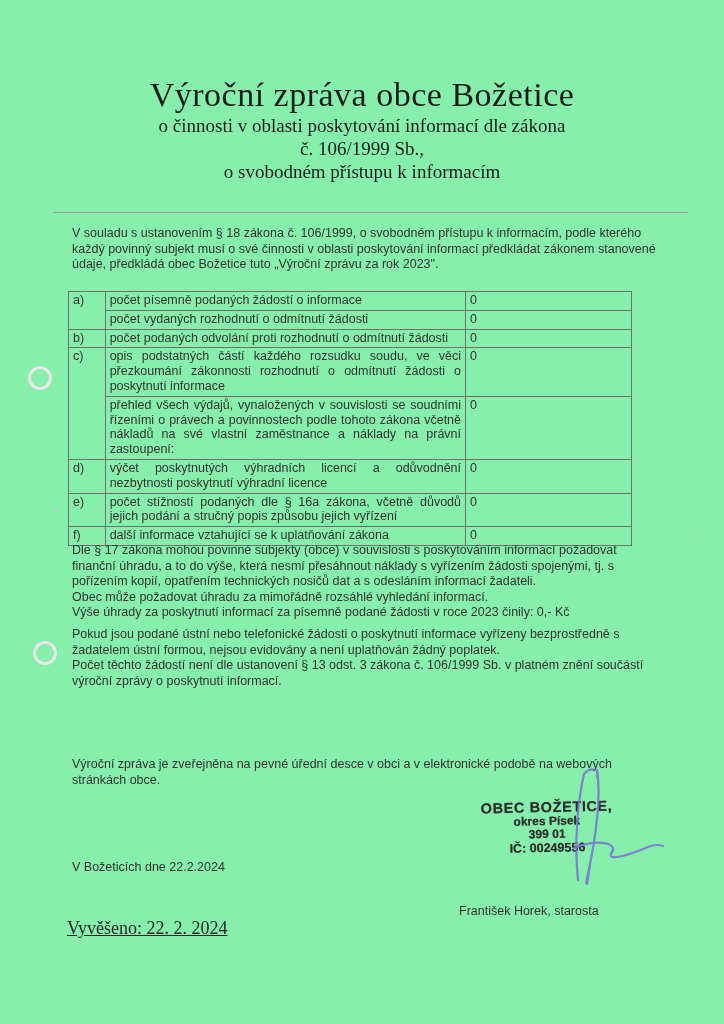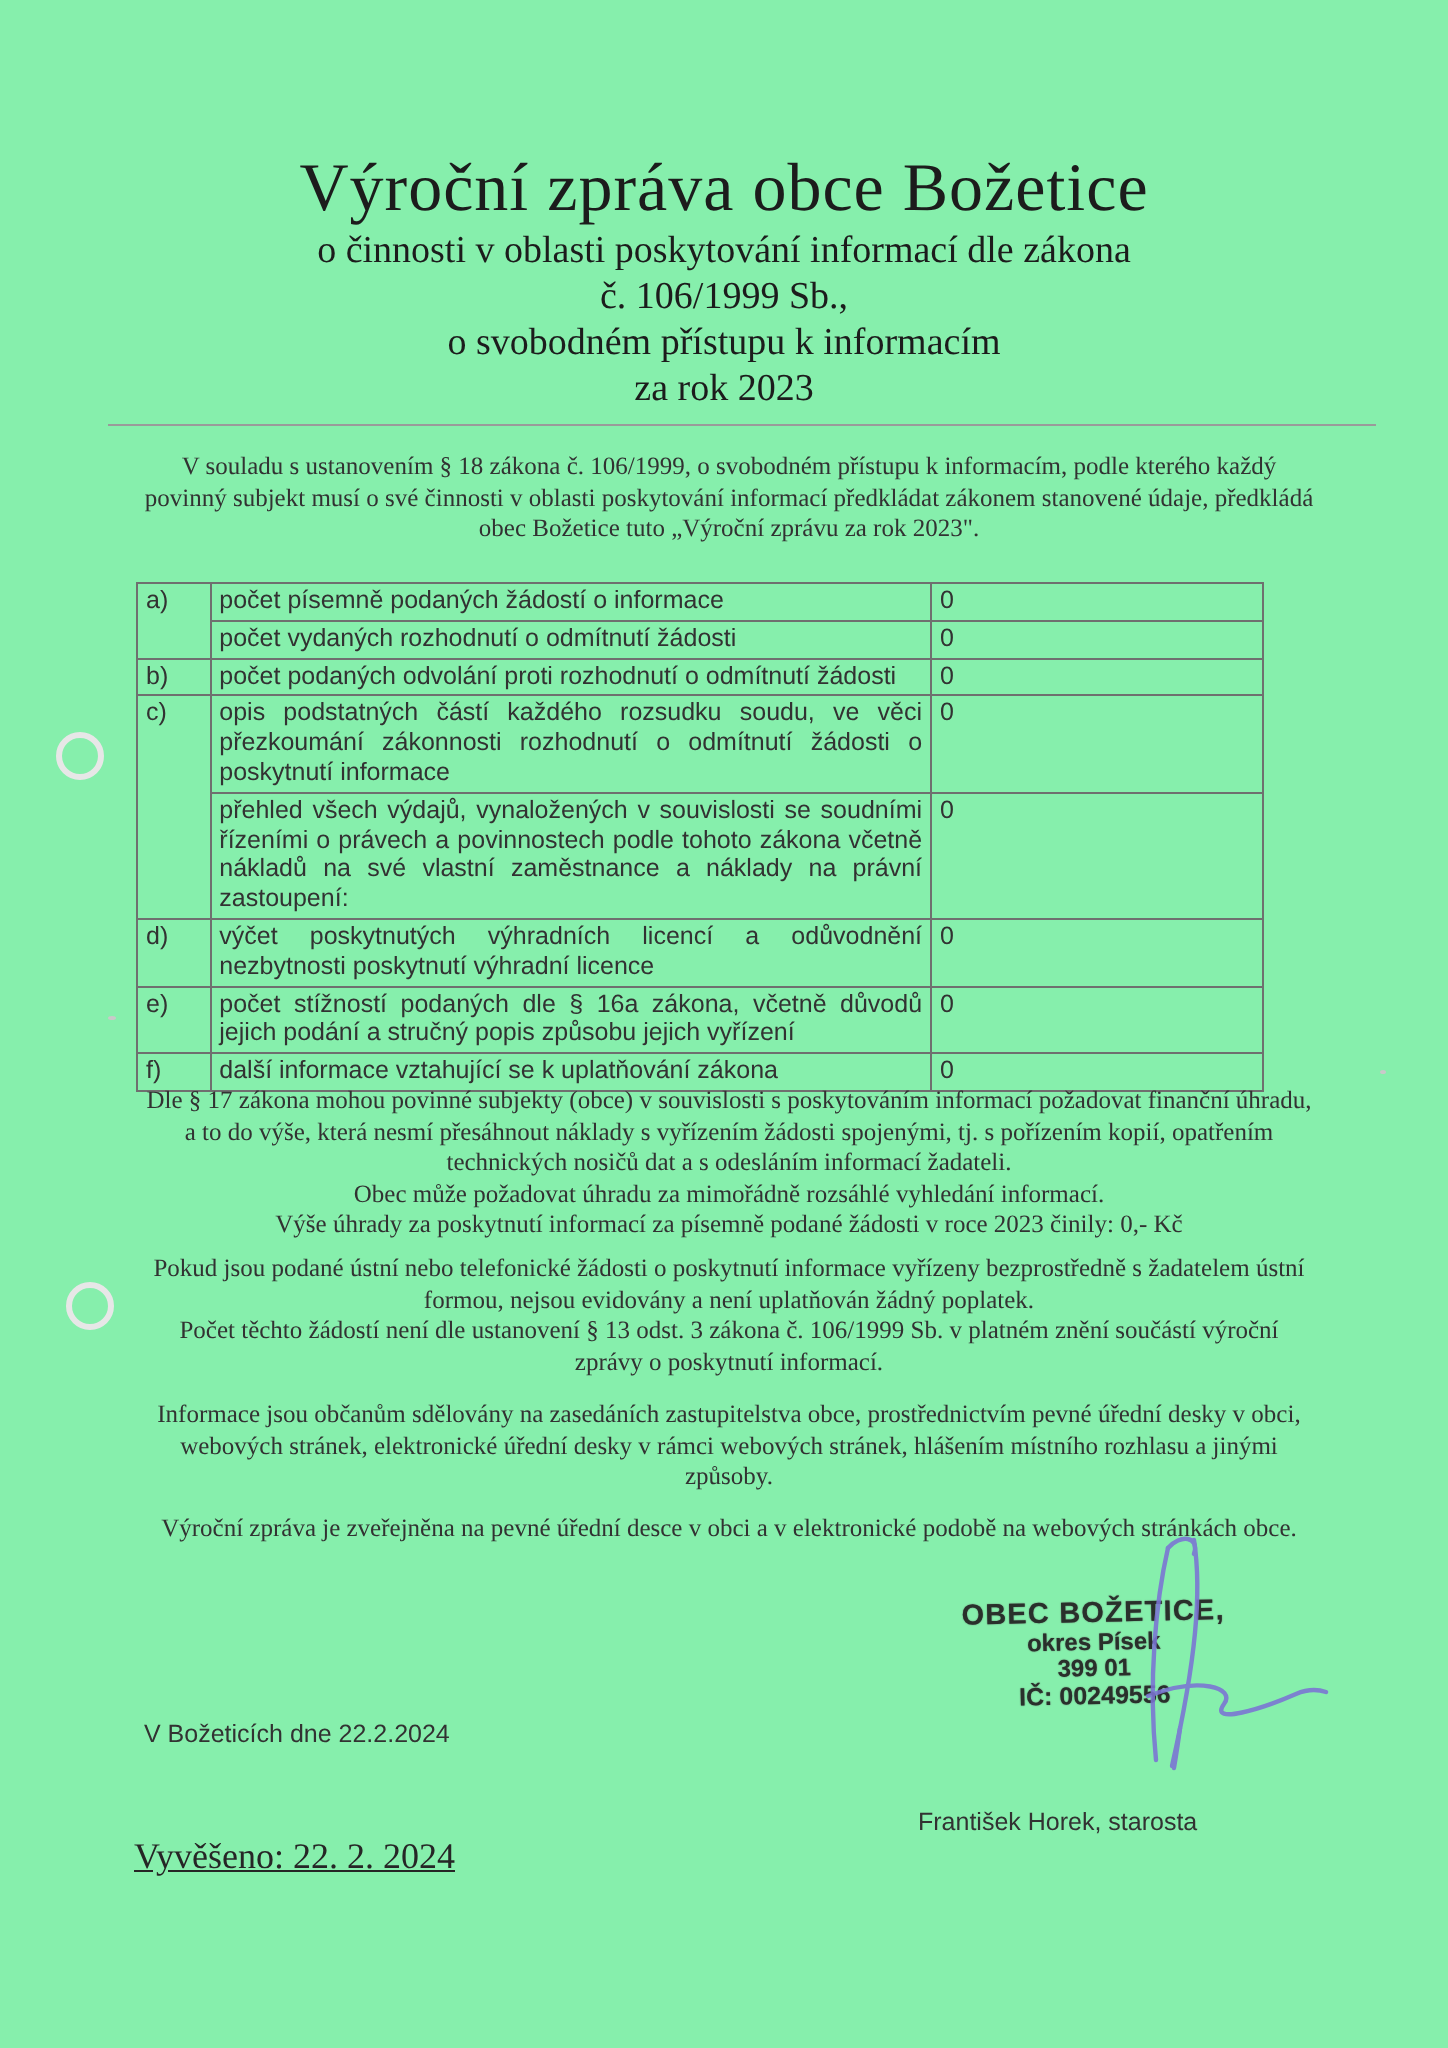--- a/index.html
+++ b/index.html
@@ -9,21 +9,21 @@
   }
   
   .doc-header{position:absolute;top:76px;left:0;width:724px;text-align:center;
     font-family:"Liberation Serif",serif;color:#1c1c1c;}
   .doc-title{font-size:34px;line-height:38px;letter-spacing:.5px;}
   .doc-subtitle div{font-size:19px;line-height:23px;}
   .header-rule{position:absolute;top:212px;left:54px;width:634px;height:0;
     border-top:1.6px solid #9a9a9a;}
   
   .para{position:absolute;left:72px;width:585px;font-size:12.5px;line-height:15.6px;
-    text-align:center;color:#323232;font-family:Liberation Serif, serif;}
+    text-align:left;color:#323232;}
   .pre{white-space:pre-line;}
   #intro{top:226px;}
   #fees{top:543px;}
   #oral{top:627px;}
   #channels{top:700px;}
   #publication{top:757px;}
   
   .req-table{position:absolute;top:291px;left:68px;width:564px;border-collapse:collapse;
     font-size:12.5px;line-height:14.8px;color:#323232;}
   .req-table td{border:1px solid #6f6f6f;vertical-align:top;padding:1px 4px 2px 4px;}
@@ -62,21 +62,20 @@
 <body>
 
 <div class="page">
 
   <div class="doc-header">
     <div class="doc-title">Výroční zpráva obce Božetice</div>
     <div class="doc-subtitle">
       <div>o činnosti v oblasti poskytování informací dle zákona</div>
       <div>č. 106/1999 Sb.,</div>
       <div>o svobodném přístupu k informacím</div>
-      <div>za rok 2023</div>
     </div>
   </div>
   <div class="header-rule"></div>
 
   <div class="para" id="intro">V souladu s ustanovením § 18 zákona č. 106/1999, o svobodném přístupu k informacím, podle kterého každý povinný subjekt musí o své činnosti v oblasti poskytování informací předkládat zákonem stanovené údaje, předkládá obec Božetice tuto „Výroční zprávu za rok 2023".</div>
 
   <table class="req-table">
     <tbody>
       <tr>
         <td class="letter" rowspan="2">a)</td>
@@ -117,21 +116,20 @@
         <td class="val">0</td>
       </tr>
     </tbody>
   </table>
 
   <div class="para pre" id="fees">Dle § 17 zákona mohou povinné subjekty (obce) v souvislosti s poskytováním informací požadovat finanční úhradu, a to do výše, která nesmí přesáhnout náklady s vyřízením žádosti spojenými, tj. s pořízením kopií, opatřením technických nosičů dat a s odesláním informací žadateli.
 Obec může požadovat úhradu za mimořádně rozsáhlé vyhledání informací.
 Výše úhrady za poskytnutí informací za písemně podané žádosti v roce 2023 činily: 0,- Kč</div>
   <div class="para pre" id="oral">Pokud jsou podané ústní nebo telefonické žádosti o poskytnutí informace vyřízeny bezprostředně s žadatelem ústní formou, nejsou evidovány a není uplatňován žádný poplatek.
 Počet těchto žádostí není dle ustanovení § 13 odst. 3 zákona č. 106/1999 Sb. v platném znění součástí výroční zprávy o poskytnutí informací.</div>
-  <div class="para" id="channels">Informace jsou občanům sdělovány na zasedáních zastupitelstva obce, prostřednictvím pevné úřední desky v obci, webových stránek, elektronické úřední desky v rámci webových stránek, hlášením místního rozhlasu a jinými způsoby.</div>
   <div class="para" id="publication">Výroční zpráva je zveřejněna na pevné úřední desce v obci a v elektronické podobě na webových stránkách obce.</div>
 
   <div class="place-date">V Božeticích dne 22.2.2024</div>
 
   <div class="stamp">
     <div class="s1">OBEC BOŽETICE,</div>
     <div class="s2">okres Písek</div>
     <div class="s3">399 01</div>
     <div class="s4">IČ: 00249556</div>
   </div>

